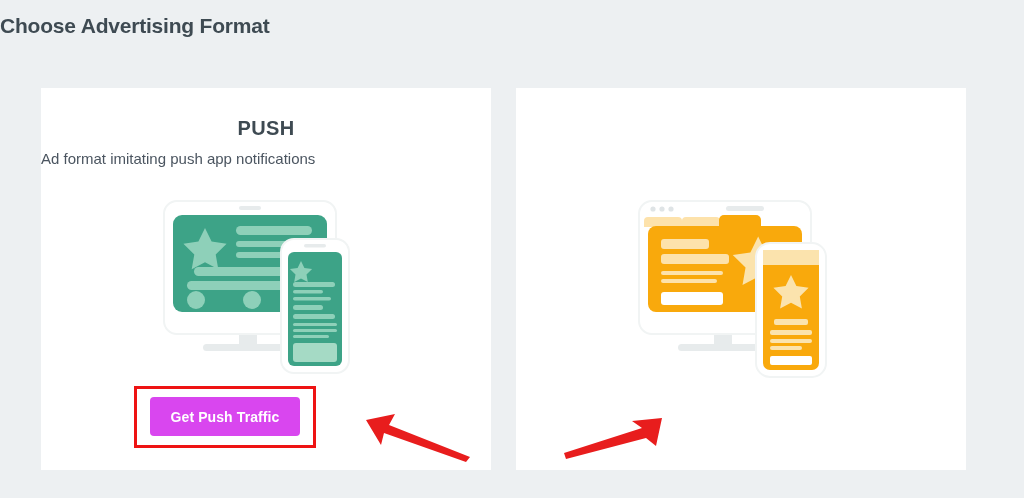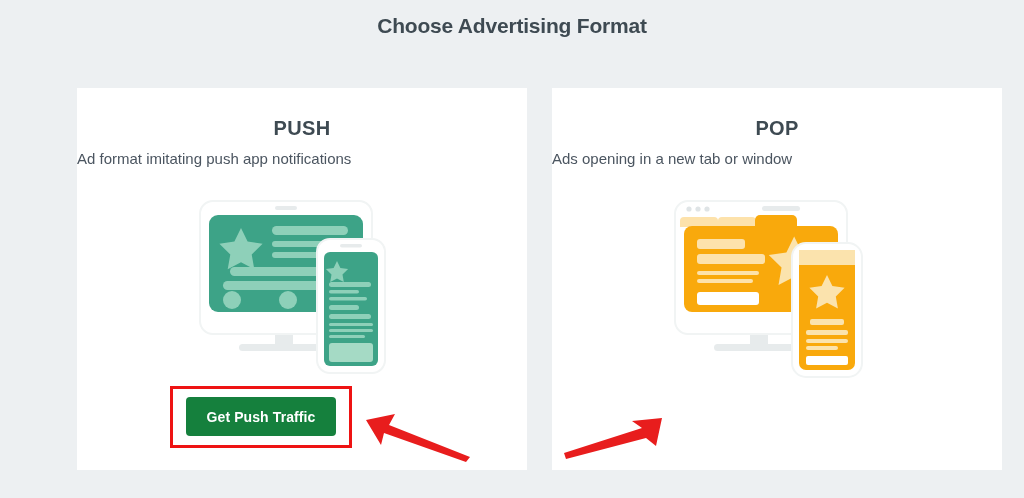--- a/index.html
+++ b/index.html
@@ -15,35 +15,33 @@
     font-family: "Liberation Sans", sans-serif;
     overflow: hidden;
     position: relative;
   }
 
   
   .page-title {
     position: absolute;
     left: 0; top: 14px;
     width: 1024px;
-    text-align: center;
     font-size: 21px;
     font-weight: bold;
     color: #3e4a52;
     letter-spacing: -0.2px;
   }
 
   
   .card {
     position: absolute;
     top: 88px;
     width: 450px;
     height: 382px;
     background: #ffffff;
-    margin-left: 36px;
   }
   .card-push { left: 41px; }
   .card-pop  { left: 516px; }
 
   .card-title {
     position: absolute;
     left: 0; top: 29px;
     width: 100%;
     text-align: center;
     font-size: 20px;
@@ -97,21 +95,21 @@
     border: none;
     border-radius: 4px;
     font-family: "Liberation Sans", sans-serif;
     font-size: 14px;
     font-weight: bold;
     color: #ffffff;
     cursor: pointer;
     letter-spacing: 0.1px;
     padding: 0;
   }
-  .cta-push { left: 109px; background: #15803d; }
+  .cta-push { left: 109px; background: #d946ef; }
   .cta-pop  { left: 153px; background: #f9ab0e; }
 
   
   .arrow {
     position: absolute;
     pointer-events: none;
   }
   .arrow-left  { left: 362px; top: 408px; }
   .arrow-right { left: 560px; top: 408px; }
 </style>
@@ -173,23 +171,21 @@
   </div>
 
   <div class="cta-zone">
     <div class="redbox redbox-push"></div>
     <button class="cta cta-push">Get Push Traffic</button>
   </div>
 </div>
 
 <div class="card card-pop">
 
-  <div class="card-title">POP</div>
-
-  <div class="card-sub">Ads opening in a new tab or window</div>
+
 
   <div class="illus">
     <svg width="215" height="190" viewBox="0 0 215 190" aria-hidden="true">
 
       <rect x="80" y="138" width="18" height="16" fill="#e7ebec"></rect>
       <rect x="44" y="151" width="90" height="7" rx="3.5" fill="#e7ebec"></rect>
 
       <rect x="5" y="8" width="172" height="133" rx="13" fill="#ffffff"></rect>
       <rect x="5" y="8" width="172" height="133" rx="13" fill="none" stroke="#f1f4f4" stroke-width="2"></rect>
 

